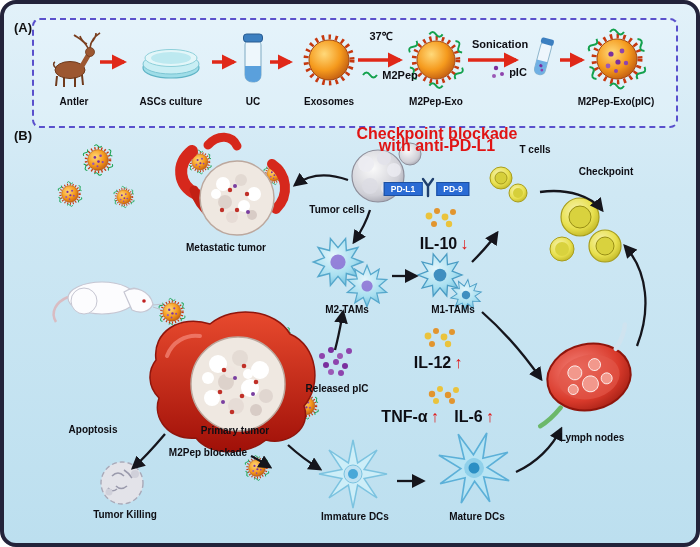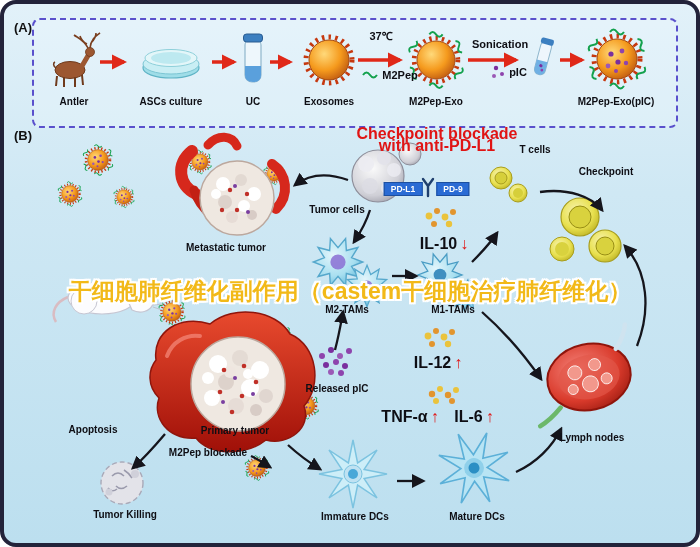--- a/index.html
+++ b/index.html
@@ -396,14 +396,13 @@
 
   <div class="lbl" style="left:333px;top:379px">Released pIC</div>
   <div class="lbl" style="left:588px;top:428px">Lymph nodes</div>
   <div class="lbl" style="left:89px;top:420px">Apoptosis</div>
   <div class="lbl" style="left:231px;top:421px">Primary tumor</div>
   <div class="lbl" style="left:204px;top:443px">M2Pep blockade</div>
   <div class="lbl" style="left:121px;top:505px">Tumor Killing</div>
   <div class="lbl" style="left:351px;top:507px">Immature DCs</div>
   <div class="lbl" style="left:473px;top:507px">Mature DCs</div>
 
-  <div class="watermark">干细胞肺纤维化副作用（castem干细胞治疗肺纤维化）</div>
 </div>
 
 </body></html>

